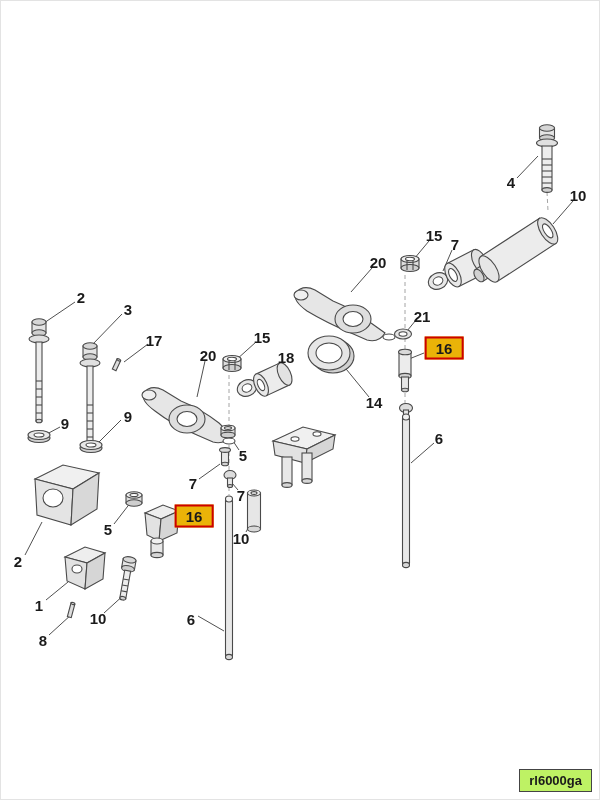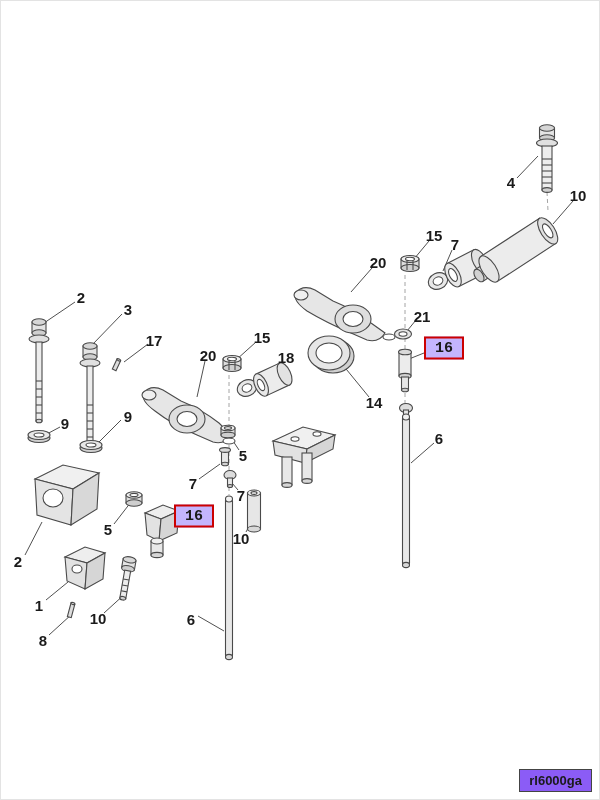--- a/index.html
+++ b/index.html
@@ -10,28 +10,27 @@
   }
   .art { position:absolute; left:0; top:0; }
   .callout {
     position:absolute; transform:translate(-50%,-50%);
     font-weight:bold; font-size:15px; color:#1a1a1a; line-height:1;
     white-space:nowrap; user-select:none;
   }
   .callout.boxed {
     border:2px solid var(--hl,#cc0000);
     padding:2px 9px;
-    background:#c4b5fd;
-    font-family:Liberation Mono, monospace;
+    background:#eab308;
   }
   .code-box {
     position:absolute; right:7px; bottom:7px;
     border:1px solid #444; padding:3px 9px;
     font-weight:bold; font-size:13px; color:#1a1a1a;
-    background:#8b5cf6;
+    background:#bef264;
   }
 </style>
 </head>
 <body>
 
 <div class="canvas">
 
   <svg class="art" width="600" height="800" viewBox="0 0 600 800" stroke="#4a4a4a" stroke-width="1.1" fill="none">
 
     <g stroke="#9a9a9a" stroke-width="0.9" stroke-dasharray="4 3">

